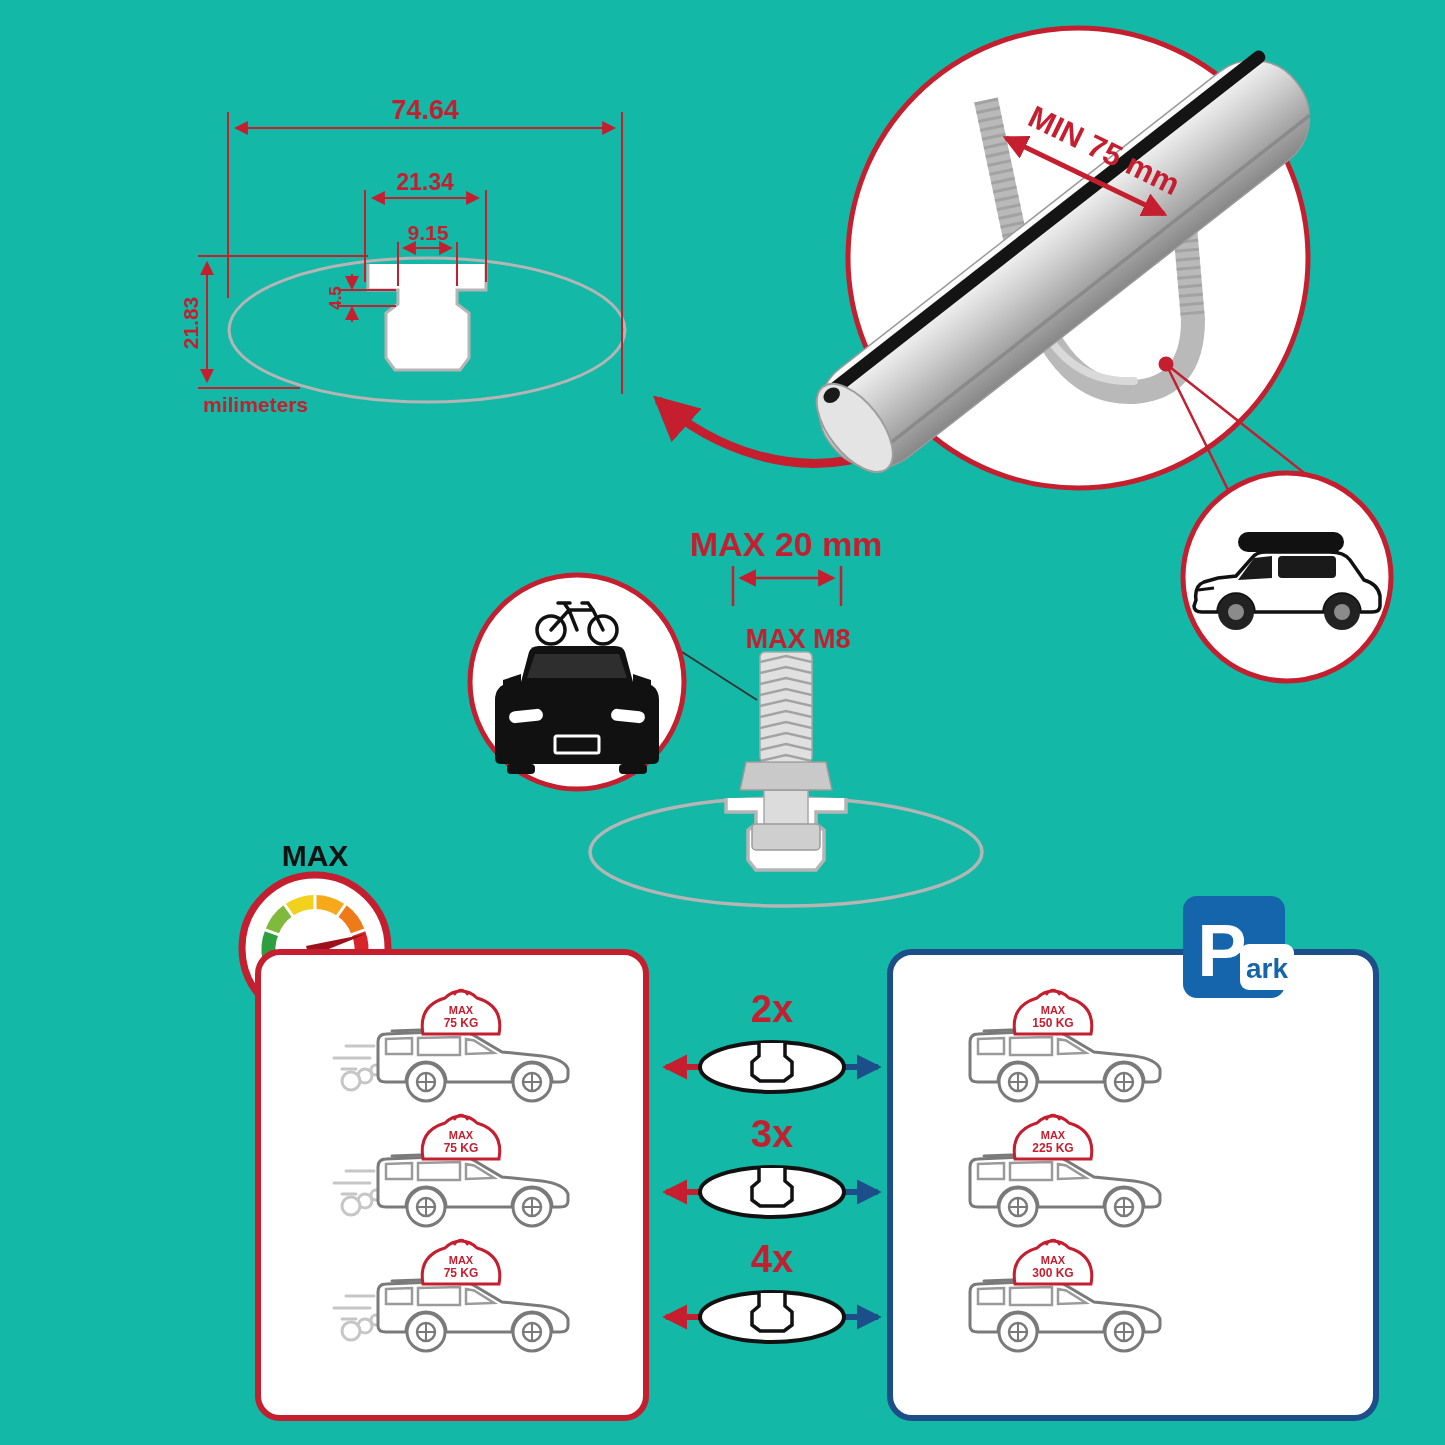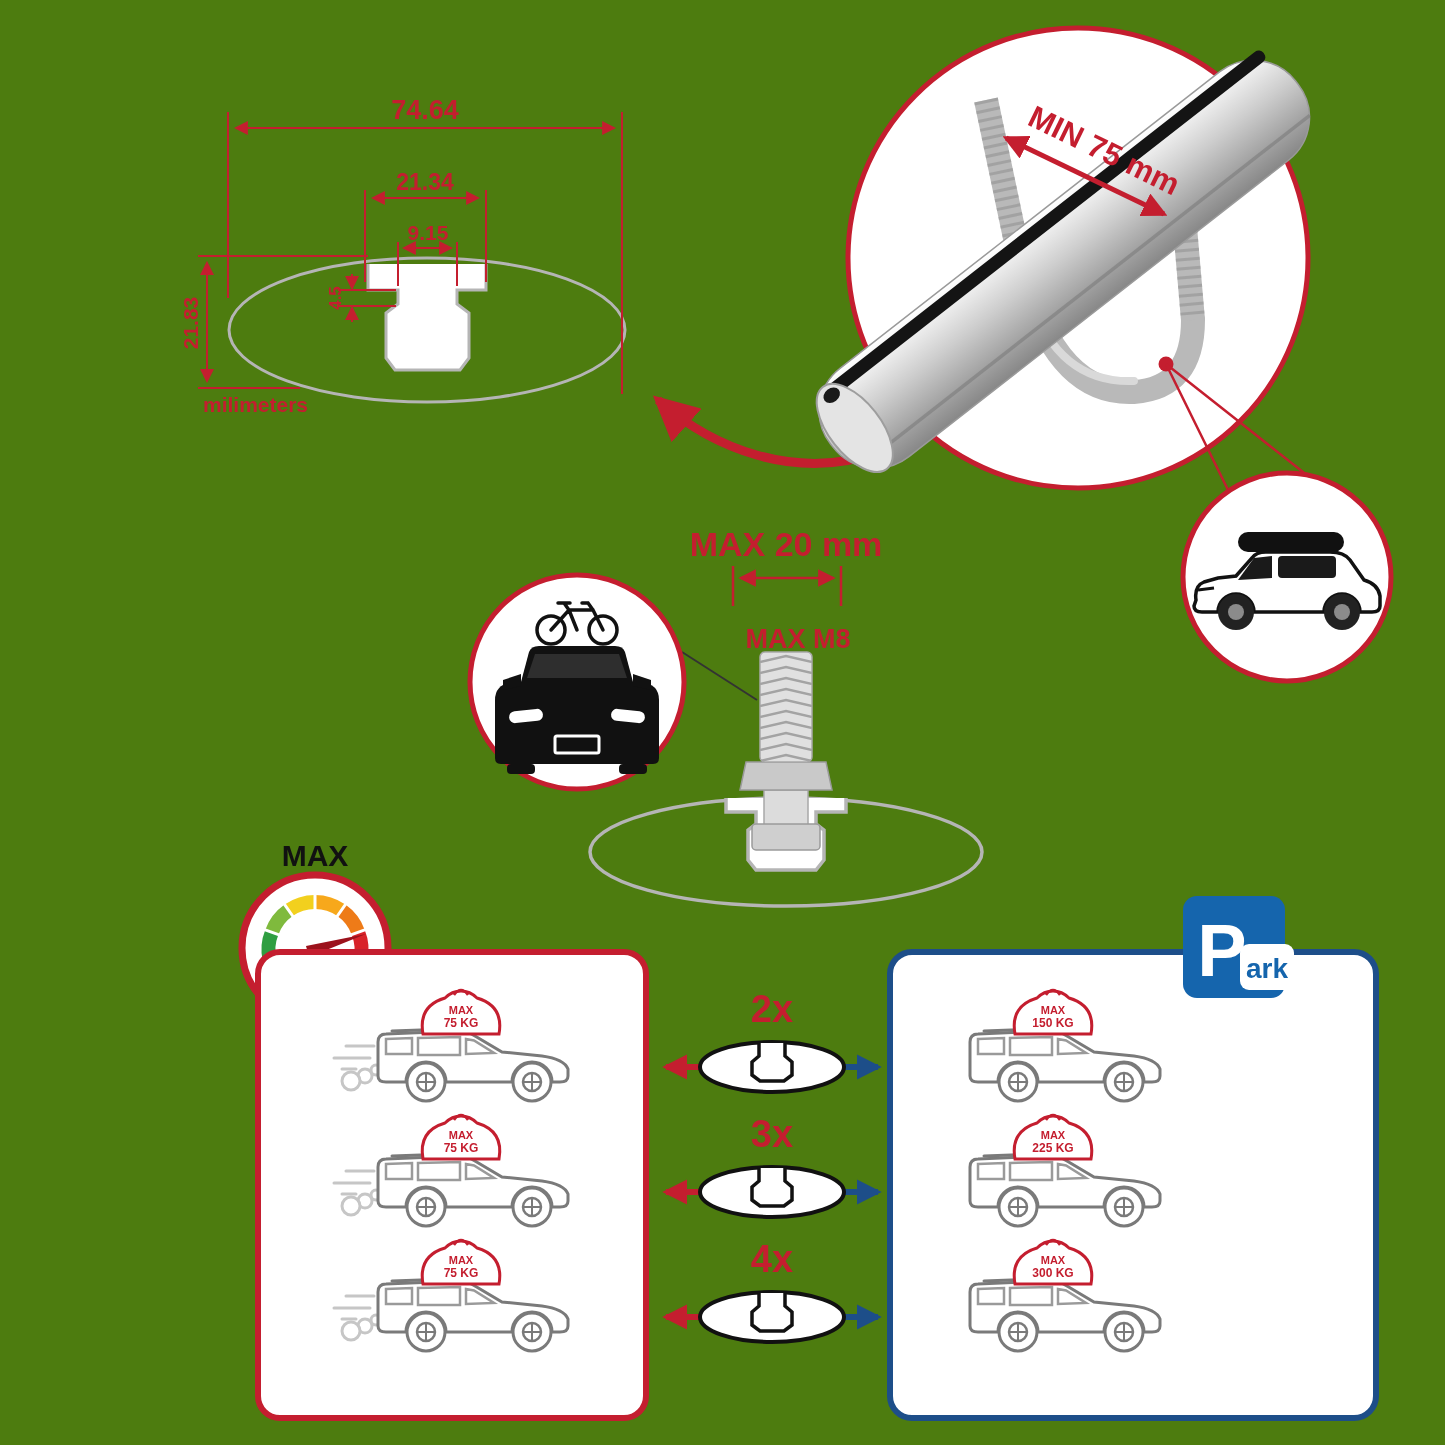--- a/index.html
+++ b/index.html
@@ -1,16 +1,16 @@
 <!DOCTYPE html>
 <html><head>
 <meta charset="utf-8">
 <style>
   html,body{margin:0;padding:0;background:#fff;}
-  .canvas{width:1445px;height:1445px;background:#4d7c0f;overflow:hidden;text-align:center;}
+  .canvas{width:1445px;height:1445px;background:#14b8a6;overflow:hidden;text-align:center;}
   svg{display:block;}
   text{font-family:"Liberation Sans", sans-serif;}
   .tr{fill:#c41e2f;font-weight:700;}
   .tb{fill:#111111;font-weight:700;}
   .tw{fill:#ffffff;font-weight:700;}
   .tblue{fill:#1565ad;font-weight:700;}
 </style>
 </head>
 <body>
 

